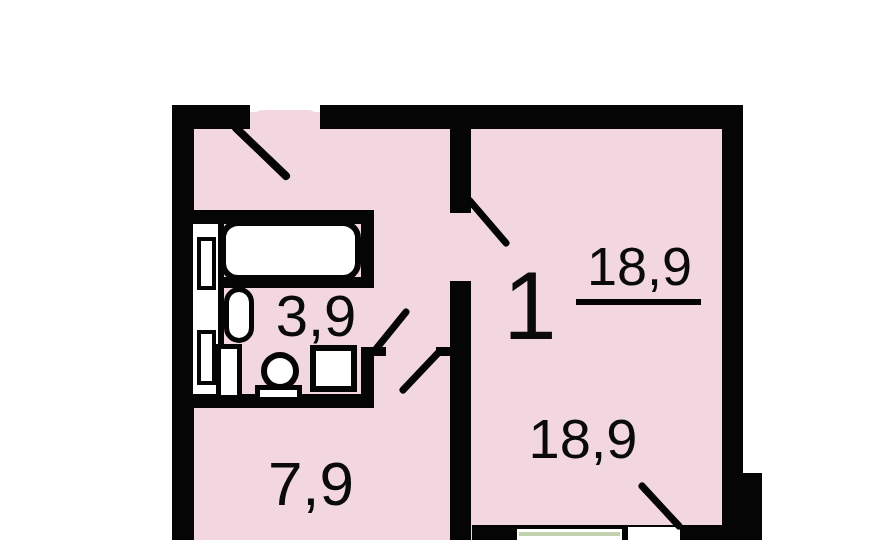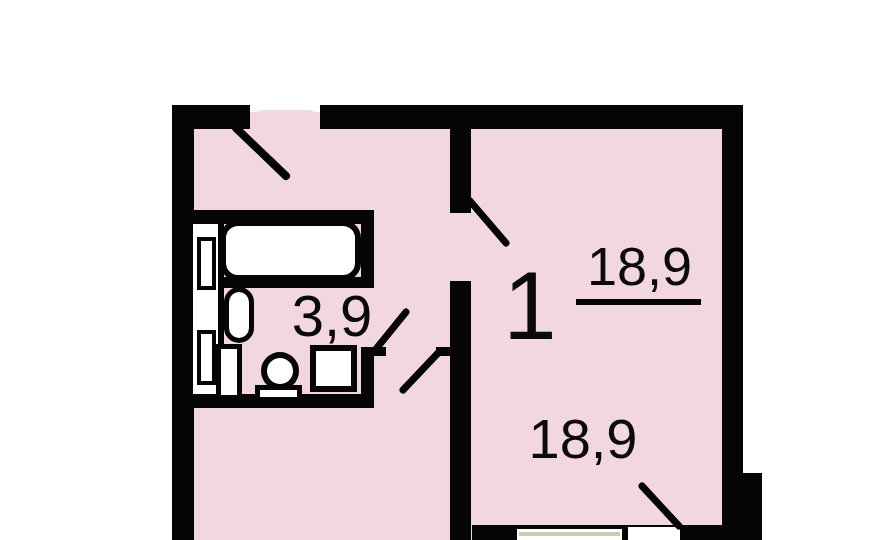--- a/index.html
+++ b/index.html
@@ -70,20 +70,21 @@
   <div class="abs" style="left:628px;top:527px;width:52px;height:13px;background:var(--fixture-fill);"></div>
 
   <svg class="swings" width="869" height="540" viewBox="0 0 869 540">
     <line x1="236" y1="128" x2="286" y2="176" stroke="#050505" stroke-width="8" stroke-linecap="round"></line>
     <line x1="470" y1="201" x2="506" y2="243" stroke="#050505" stroke-width="7" stroke-linecap="round"></line>
     <line x1="376" y1="349" x2="406" y2="312" stroke="#050505" stroke-width="7" stroke-linecap="round"></line>
     <line x1="439" y1="352" x2="403" y2="390" stroke="#050505" stroke-width="7" stroke-linecap="round"></line>
     <line x1="679" y1="526" x2="642" y2="486" stroke="#050505" stroke-width="7" stroke-linecap="round"></line>
   </svg>
 
-  <div class="label" style="left:282px;top:288px;width:100px;height:56px;font-size:58px;">3,9</div>
+  <div class="label" style="left:266px;top:288px;width:100px;height:56px;font-size:58px;">3,9</div>
+  <div class="label" style="left:261px;top:455px;width:100px;height:58px;font-size:62px;">7,9</div>
   <div class="label" style="left:528px;top:412px;width:110px;height:54px;font-size:56px;">18,9</div>
 
   <div class="label" style="left:504px;top:262px;width:52px;height:88px;font-size:96px;">1</div>
   <div class="label" style="left:577px;top:240px;width:125px;height:52px;font-size:54px;">18,9</div>
   <div class="abs" style="left:576px;top:299px;width:125px;height:6px;background:var(--wall);"></div>
 
 </div>
 
 </body></html>

